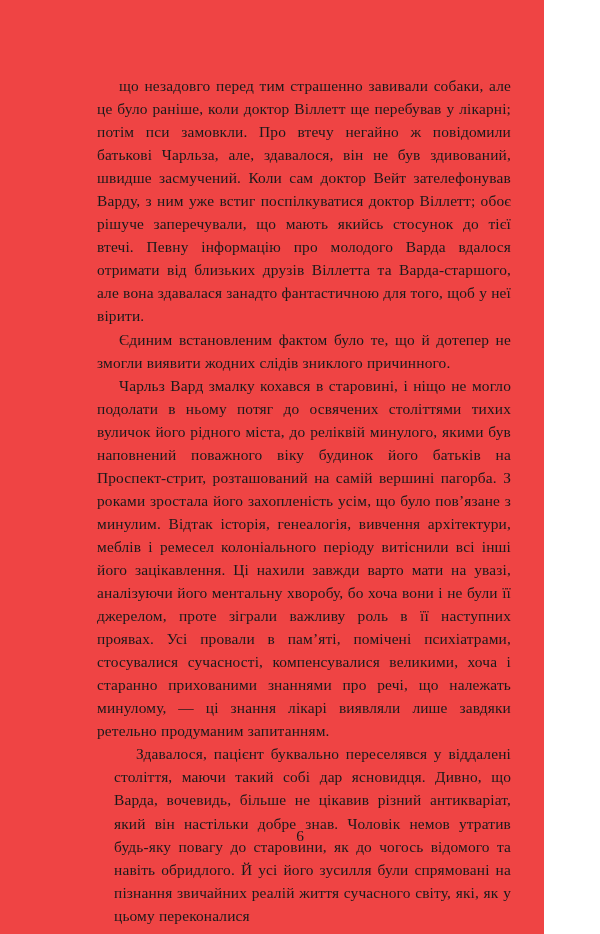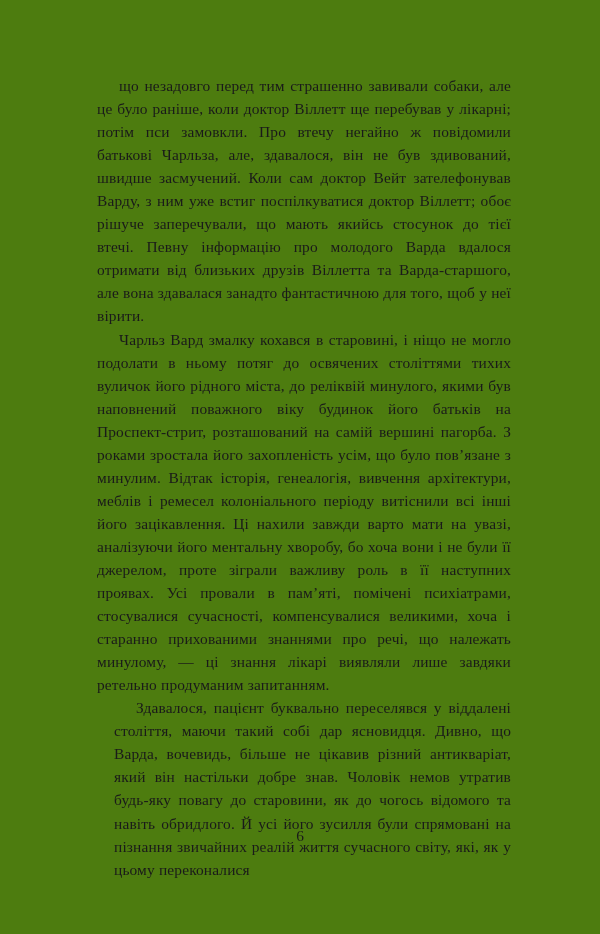--- a/index.html
+++ b/index.html
@@ -11,23 +11,23 @@
     width: 600px;
     height: 934px;
     background: #ffffff;
     font-family: "Liberation Serif", "DejaVu Serif", serif;
     color: #1a1a1a;
     overflow: hidden;
   }
 
   .page {
     position: relative;
-    width: 600px;
+    width: 544px;
     height: 934px;
-    background: #4d7c0f;
+    background: #ef4444;
     box-sizing: border-box;
   }
 
   .text-block {
     position: absolute;
     left: 97px;
     top: 74px;
     width: 414px;
     text-align: justify;
     text-justify: inter-word;
@@ -63,19 +63,20 @@
     font-family: "Liberation Serif", "DejaVu Serif", serif;
   }
 </style>
 </head>
 <body>
 
 <div class="page">
 
   <div class="text-block">
     <p class="para">що незадовго перед тим страшенно завивали собаки, але це було раніше, коли доктор Віллетт ще перебував у лікарні; потім пси замовкли. Про втечу негайно ж повідомили батькові Чарльза, але, здавалося, він не був здивований, швидше засмучений. Коли сам доктор Вейт зателефонував Варду, з ним уже встиг поспілкуватися доктор Віллетт; обоє рішуче заперечували, що мають якийсь стосунок до тієї втечі. Певну інформацію про молодого Варда вдалося отримати від близьких друзів Віллетта та Варда-старшого, але вона здавалася занадто фантастичною для того, щоб у неї вірити.</p>
+    <p class="para">Єдиним встановленим фактом було те, що й дотепер не змогли виявити жодних слідів зниклого причинного.</p>
     <p class="para">Чарльз Вард змалку кохався в старовині, і ніщо не могло подолати в ньому потяг до освячених століттями тихих вуличок його рідного міста, до реліквій минулого, якими був наповнений поважного віку будинок його батьків на Проспект-стрит, розташований на самій вершині пагорба. З роками зростала його захопленість усім, що було пов’язане з минулим. Відтак історія, генеалогія, вивчення архітектури, меблів і ремесел колоніального періоду витіснили всі інші його зацікавлення. Ці нахили завжди варто мати на увазі, аналізуючи його ментальну хворобу, бо хоча вони і не були її джерелом, проте зіграли важливу роль в її наступних проявах. Усі провали в пам’яті, помічені психіатрами, стосувалися сучасності, компенсувалися великими, хоча і старанно прихованими знаннями про речі, що належать минулому, — ці знання лікарі виявляли лише завдяки ретельно продуманим запитанням.</p>
     <p class="para">Здавалося, пацієнт буквально переселявся у віддалені століття, маючи такий собі дар ясновидця. Дивно, що Варда, вочевидь, більше не цікавив різний антикваріат, який він настільки добре знав. Чоловік немов утратив будь-яку повагу до старовини, як до чогось відомого та навіть обридлого. Й усі його зусилля були спрямовані на пізнання звичайних реалій життя сучасного світу, які, як у цьому переконалися</p>
   </div>
 
   <div class="folio">6</div>
 
 </div>
 
 </body></html>

